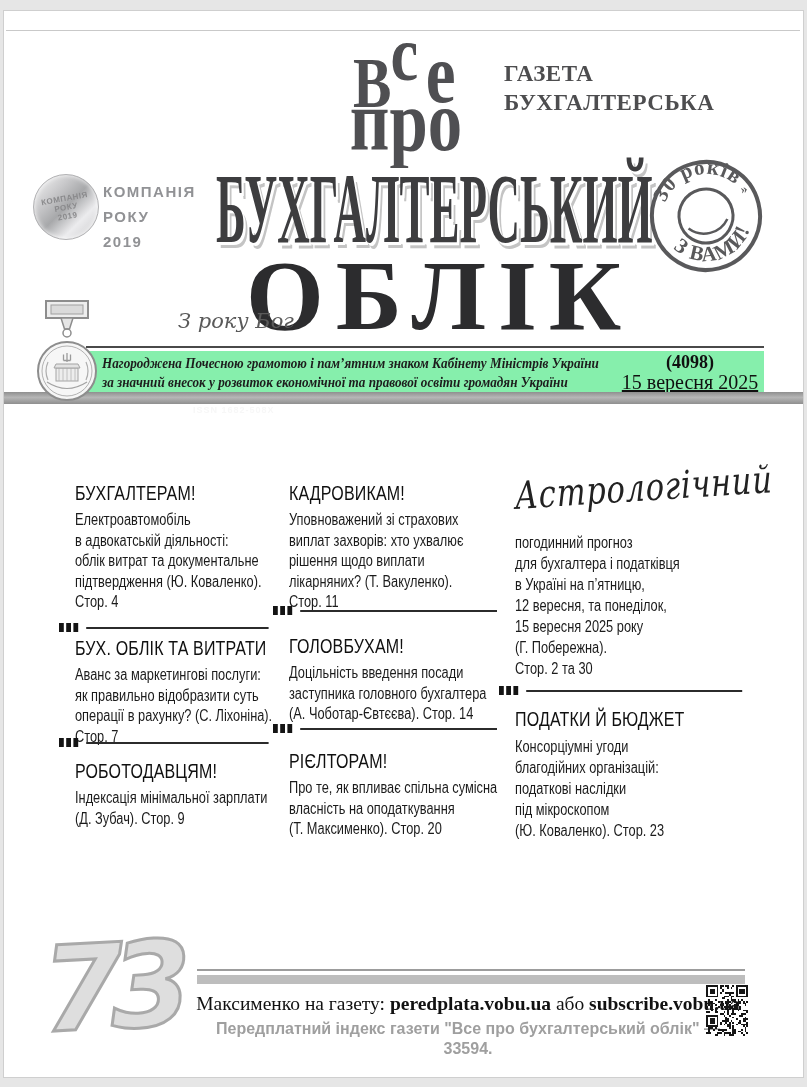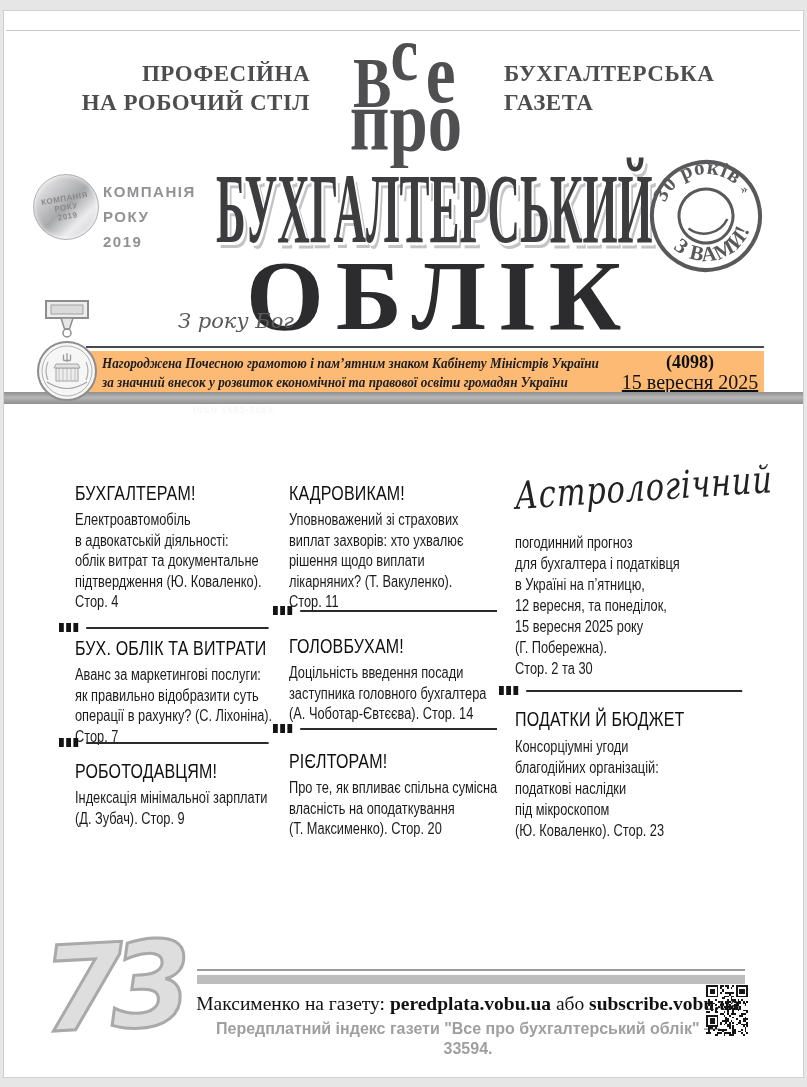--- a/index.html
+++ b/index.html
@@ -36,21 +36,21 @@
   
   .stamp{left:646px;top:156px;width:120px;height:120px;transform:rotate(-14deg);opacity:.92;}
   .stamp text{font-family:"Liberation Serif",serif;font-weight:bold;fill:#4c4c4e;}
 
   
   .motto{left:178px;top:309px;font:italic 21px/24px "DejaVu Serif",serif;color:#5a5a5a;}
   .issue-no{left:626px;top:290px;width:122px;text-align:center;font:bold 46px/1.1 "Liberation Serif",serif;color:#101010;}
 
   
   .head-rule{left:86px;top:346px;width:678px;height:2px;background:#4a4a4a;}
-  .award-bar{left:86px;top:351px;width:678px;height:42px;background:#fdba74;}
+  .award-bar{left:86px;top:351px;width:678px;height:42px;background:#86efac;}
   .award-note{position:absolute;left:16px;top:2px;font:italic bold 15.5px/19px "Liberation Serif",serif;color:#1d1d1d;
     transform:scaleX(0.85);transform-origin:0 0;white-space:nowrap;}
   .issue-meta{position:absolute;left:534px;top:1px;width:140px;text-align:center;font-family:"Liberation Serif",serif;color:#101010;}
   .issue-serial{font-weight:bold;font-size:18px;line-height:20px;}
   .issue-date{font-size:20px;line-height:20px;text-decoration:underline;}
 
   
   .issn-band{left:4px;top:392px;width:799px;height:12px;background:linear-gradient(#8f8f8f,#b6b6b6 45%,#8f8f8f);}
   .issn{left:193px;top:405px;font:bold 9px/11px "Liberation Sans",sans-serif;color:#f7f7f7;letter-spacing:1px;}
 
@@ -85,27 +85,23 @@
   .qr rect{fill:#161616;}
   .qr .w{fill:#ffffff;}
 </style>
 </head>
 <body>
 
 <div class="page">
   <div class="sheet"></div>
   <div class="abs top-rule"></div>
 
-  <div class="abs tagline tagline-left">
-    <div>ПРОФЕСІЙНА</div>
-    <div>НА РОБОЧИЙ СТІЛ</div>
-  </div>
   <div class="abs tagline tagline-right">
+    <div>ГАЗЕТА</div>
     <div>БУХГАЛТЕРСЬКА</div>
-    <div>ГАЗЕТА</div>
   </div>
 
   <svg class="abs logo" viewBox="0 0 156 142">
     <g transform="scale(0.8 1)">
       <text x="25" y="81" font-size="72">В</text>
       <text x="72" y="54" font-size="78">с</text>
       <text x="116" y="76" font-size="84">е</text>
       <text x="21" y="124" font-size="86">про</text>
     </g>
   </svg>

